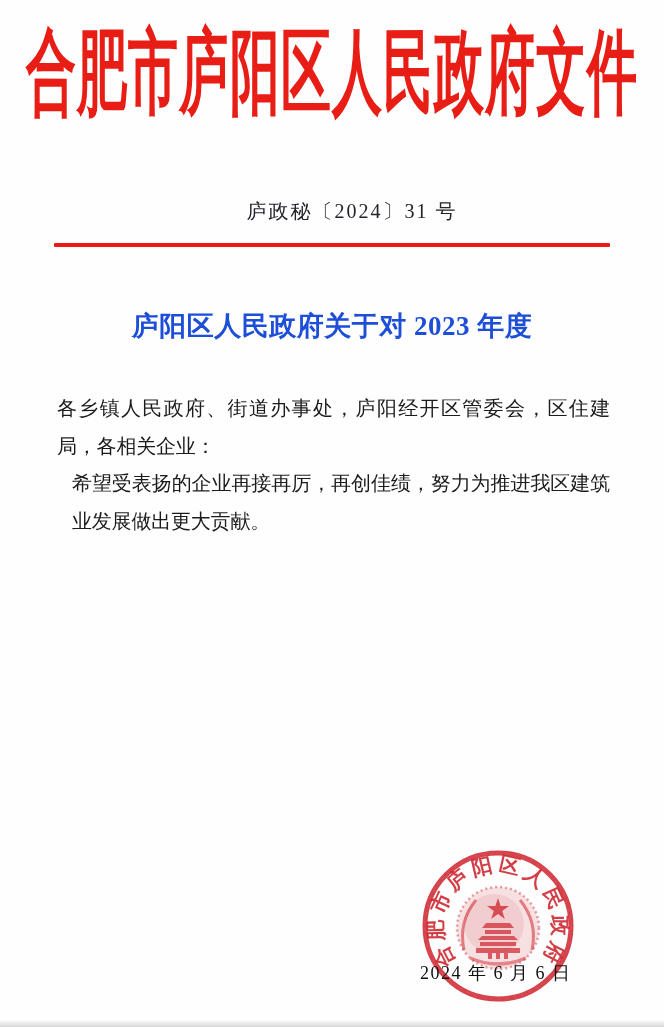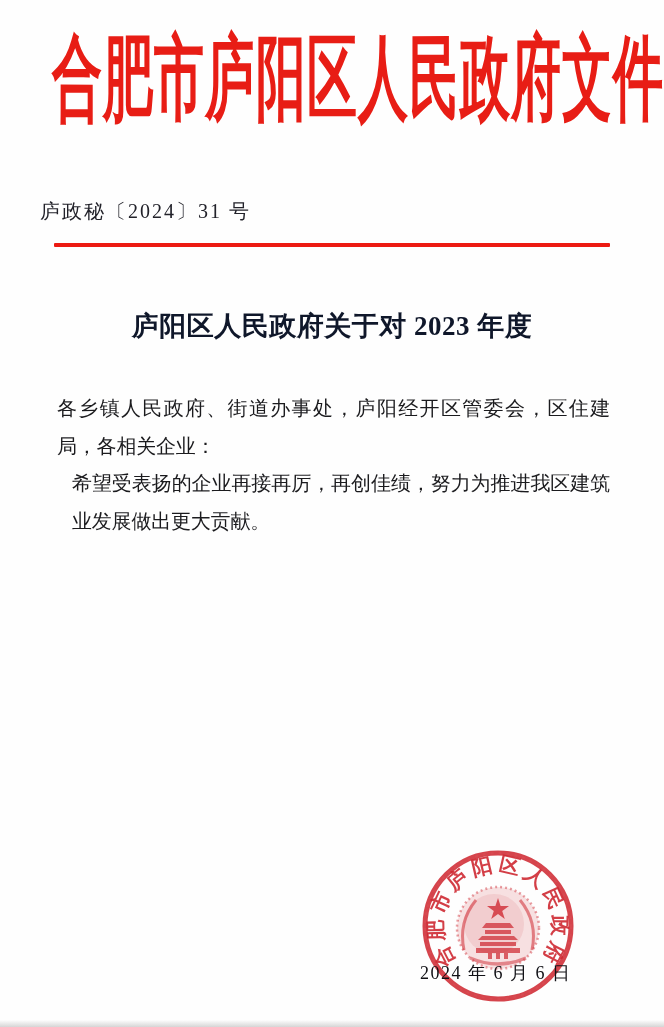--- a/index.html
+++ b/index.html
@@ -19,40 +19,40 @@
   
   .page::after {
     content: "";
     position: absolute; left: 0; right: 0; bottom: 0; height: 7px;
     background: linear-gradient(to bottom, rgba(0,0,0,0), rgba(110,110,110,0.28));
     pointer-events: none;
   }
 
   
   .header-wrap {
-    padding-top: 30px;
+    padding-top: 24px;
     height: 134px;
-    text-align: right;
+    text-align: center;
   }
   .header-text {
     display: inline-block;
     font-size: 50px;
     font-weight: bold;
     line-height: 1.05;
     letter-spacing: 1px;
     color: #e81d15;
     transform: scaleY(1.86);
     transform-origin: top center;
     white-space: nowrap;
   }
 
   
   .doc-number {
     margin-top: 64px;
-    text-align: left;
+    text-align: center;
     font-size: 20px;
     letter-spacing: 2px;
     color: #22222a;
     padding-left: 40px;
   }
 
   
   .red-rule {
     width: 556px;
     height: 4px;
@@ -61,21 +61,21 @@
     border-radius: 1px;
   }
 
   
   .title {
     margin-top: 60px;
     text-align: center;
     font-size: 27px;
     font-weight: bold;
     line-height: 38px;
-    color: #0f172a;
+    color: #1d4ed8;
   }
   .title-line { display: block; letter-spacing: 0.5px; }
 
   
   .body-block {
     margin: 46px 54px 0 57px;
     width: 553px;
     font-size: 20px;
     letter-spacing: -0.2px;
     line-height: 37.5px;

